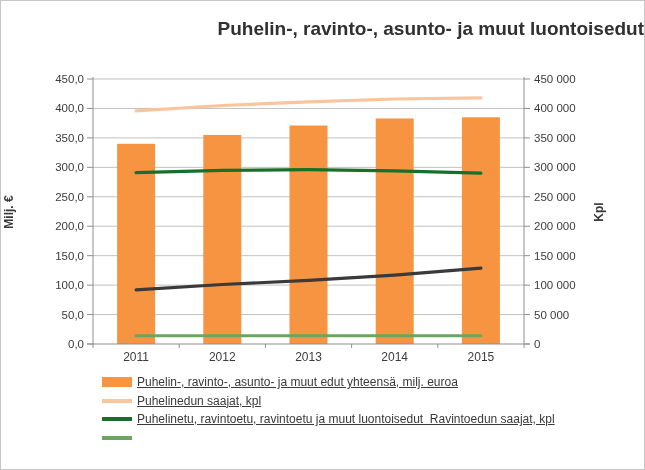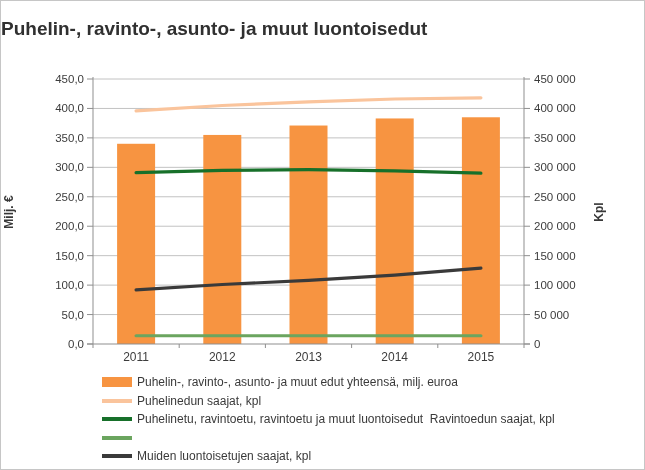--- a/index.html
+++ b/index.html
@@ -6,21 +6,21 @@
   .frame{
     position:relative;
     width:643px;height:468px;
     border:1px solid #c6c6c6;
     background:#ffffff;
     font-family:"Liberation Sans", sans-serif;
     overflow:hidden;
   }
   .chart-title{
     position:absolute;top:14px;left:0;width:100%;
-    text-align:left;
+    text-align:right;
     font-size:19px;font-weight:bold;color:#303030;
     line-height:27px;
   }
   .axis-title{
     position:absolute;
     font-size:12px;font-weight:bold;color:#383838;
     white-space:nowrap;
   }
   .axis-title.left{
     left:-62px;top:204px;width:140px;text-align:center;
@@ -34,21 +34,21 @@
   .legend{
     position:absolute;left:101px;top:372px;
   }
   .legend-row{
     display:flex;align-items:center;height:18.5px;
   }
   .legend-marker{display:inline-block;flex:0 0 auto;margin-right:5px;}
   .legend-marker.bar{width:30px;height:10px;}
   .legend-marker.line{width:30px;height:4px;}
   .legend-label{
-    font-size:12px;color:#3a3a3a;white-space:pre;line-height:18.5px;
+    font-size:12px;color:#3a3a3a;white-space:pre;line-height:18.5px;text-decoration:underline;
   }
 </style>
 </head>
 <body>
 
 <div class="frame">
 
   <div class="chart-title">
     <div>Puhelin-, ravinto-, asunto- ja muut luontoisedut</div>
   </div>
@@ -140,19 +140,15 @@
         <span class="legend-marker line" style="background: rgb(250, 196, 156);"></span>
         <span class="legend-label">Puhelinedun saajat, kpl</span>
       </div>
       <div class="legend-row">
         <span class="legend-marker line" style="background: rgb(23, 112, 42);"></span>
         <span class="legend-label">Puhelinetu, ravintoetu, ravintoetu ja muut luontoisedut  Ravintoedun saajat, kpl</span>
       </div>
       <div class="legend-row">
         <span class="legend-marker line" style="background: rgb(107, 165, 95);"></span>
       </div>
-      <div class="legend-row">
-        <span class="legend-marker line" style="background: rgb(58, 58, 58);"></span>
-        <span class="legend-label">Muiden luontoisetujen saajat, kpl</span>
-      </div>
     </div>
 
 </div>
 
 </body></html>

